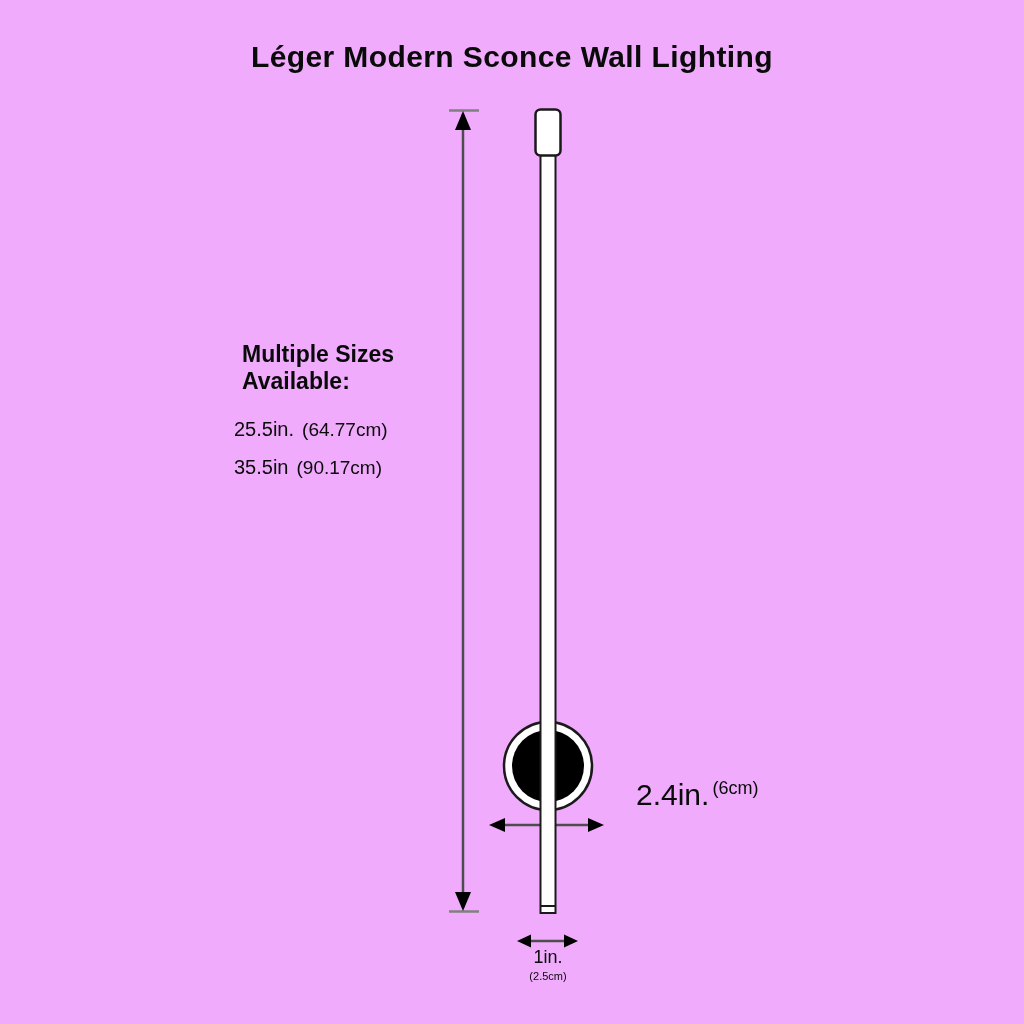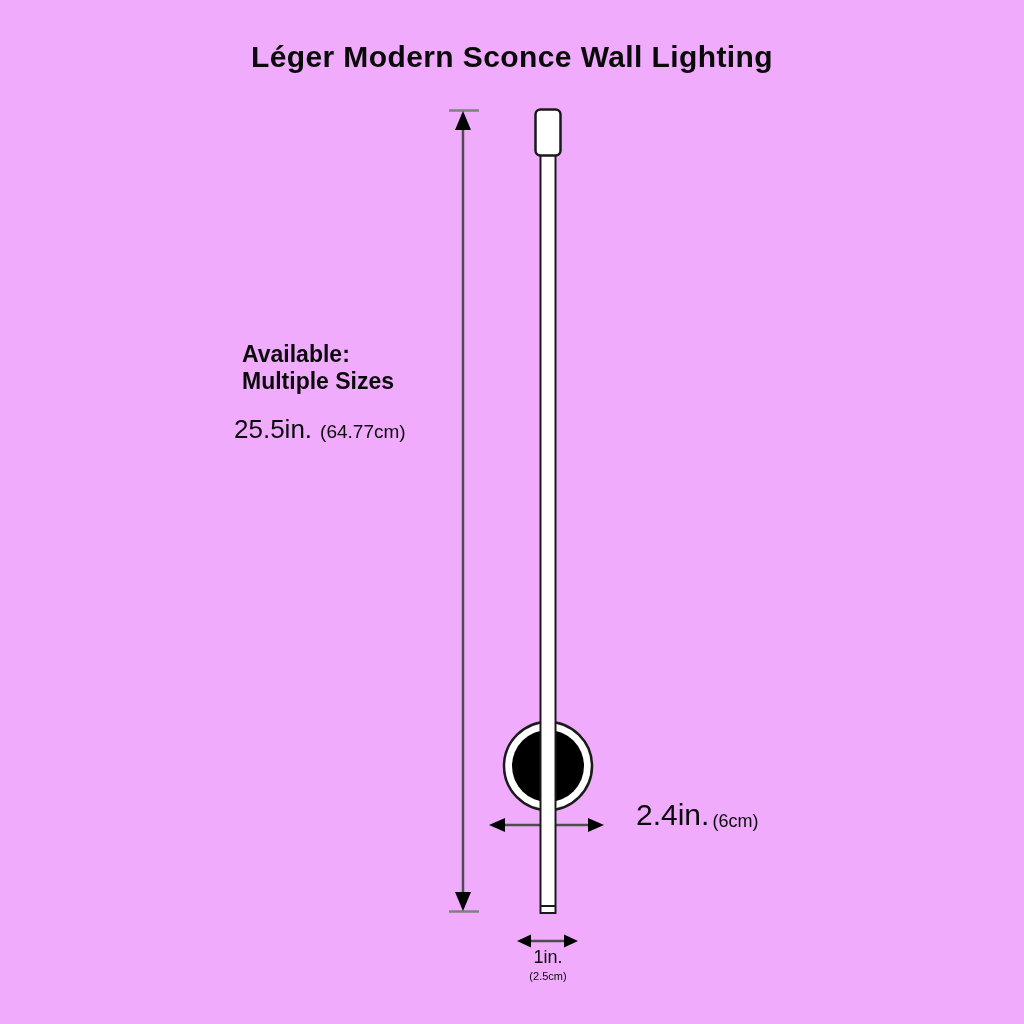--- a/index.html
+++ b/index.html
@@ -50,33 +50,33 @@
     margin-top: 15px;
   }
   .size-row {
     display: flex;
     align-items: baseline;
     gap: 8px;
     height: 38px;
     line-height: 38px;
   }
   .size-in {
-    font-size: 26px;
+    font-size: 20px;
     color: #0a0a0a;
   }
   .size-cm {
     font-size: 19px;
     color: #0a0a0a;
   }
   .mount-width-label {
     position: absolute;
     left: 636px;
-    top: 798px;
+    top: 778px;
     display: flex;
-    align-items: flex-end;
+    align-items: flex-start;
     gap: 3px;
   }
   .mount-width-in {
     font-size: 30px;
     color: #0a0a0a;
   }
   .mount-width-cm {
     font-size: 18px;
     color: #0a0a0a;
   }
@@ -126,27 +126,31 @@
 
     <rect x="535.5" y="109.5" width="25" height="46" rx="5" fill="#ffffff" stroke="#1a1a1a" stroke-width="2.5"></rect>
 
     <line x1="522" y1="941" x2="573" y2="941" stroke="#4d4d4d" stroke-width="2.5"></line>
     <polygon points="517,941 531,934.5 531,947.5" fill="#000000"></polygon>
     <polygon points="578,941 564,934.5 564,947.5" fill="#000000"></polygon>
   </svg>
 
   <div class="sizes-block">
     <div class="sizes-heading">
+      <div>Multiple Sizes</div>
       <div>Available:</div>
-      <div>Multiple Sizes</div>
     </div>
     <div class="size-rows">
       <div class="size-row">
         <span class="size-in">25.5in.</span>
         <span class="size-cm">(64.77cm)</span>
+      </div>
+      <div class="size-row">
+        <span class="size-in">35.5in</span>
+        <span class="size-cm">(90.17cm)</span>
       </div>
     </div>
   </div>
 
   <div class="mount-width-label">
     <span class="mount-width-in">2.4in.</span>
     <span class="mount-width-cm">(6cm)</span>
   </div>
 
   <div class="rod-width-label">

